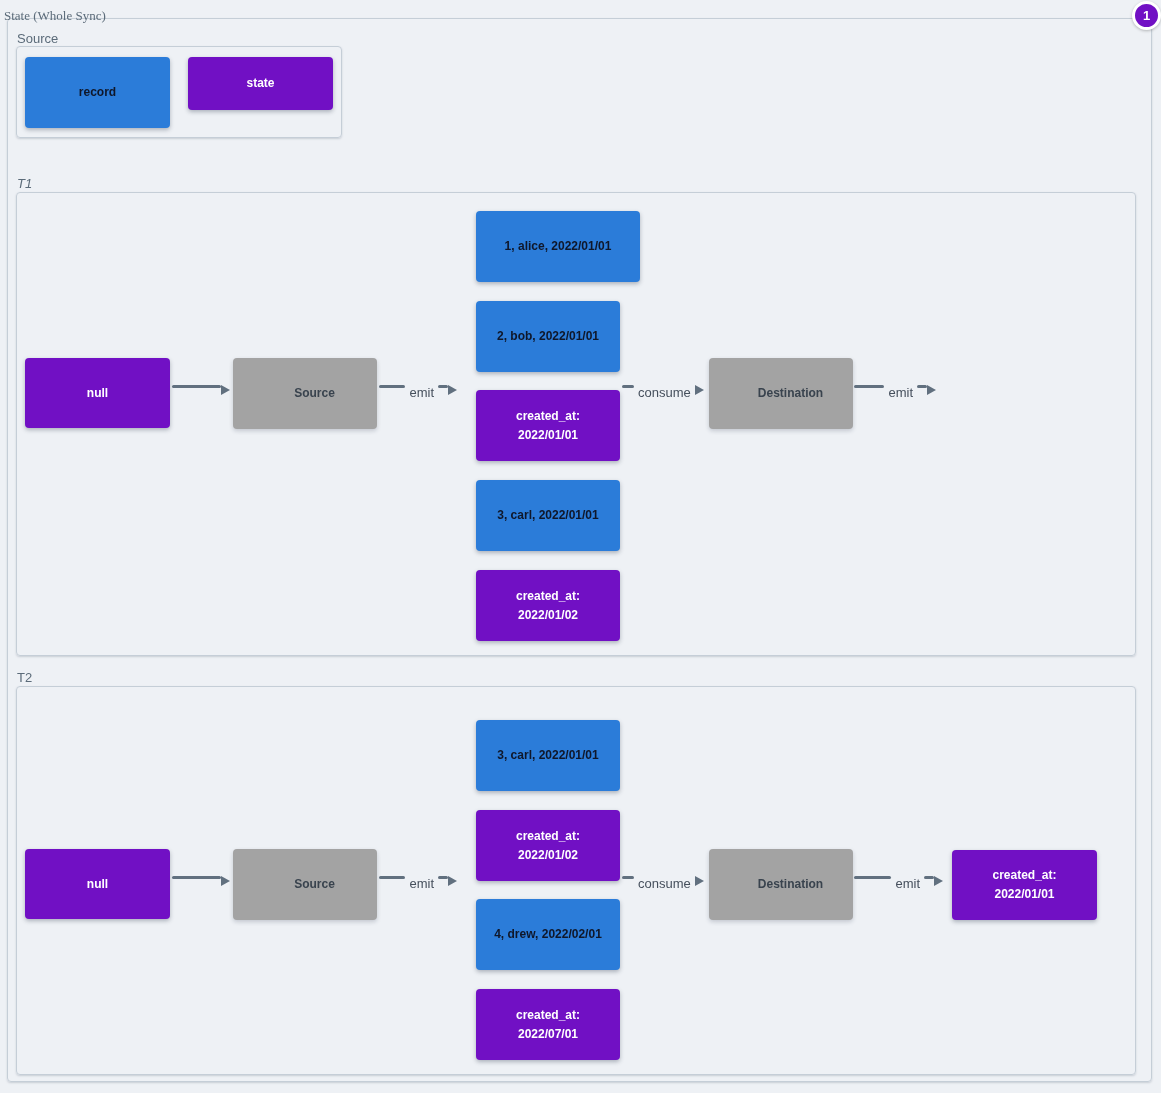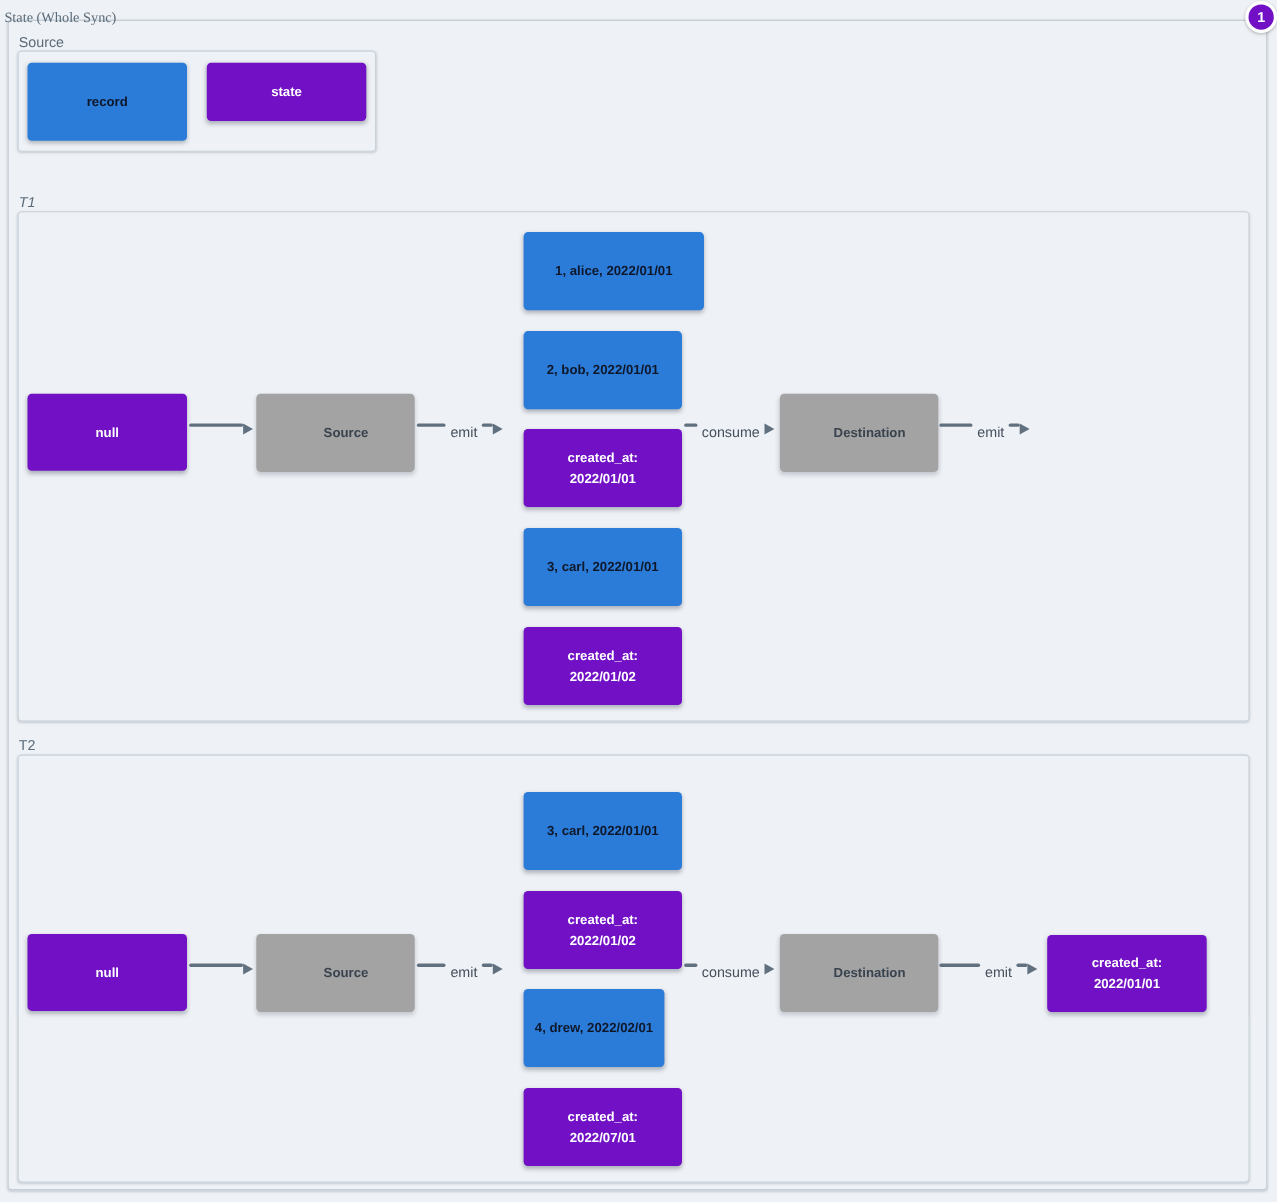--- a/index.html
+++ b/index.html
@@ -198,21 +198,21 @@
     <span class="c-head"></span>
   </div>
 
   <div class="node record" style="left:476px; top:720px; width:144px; height:71px;">
     <div>3, carl, 2022/01/01</div>
   </div>
   <div class="node state" style="left:476px; top:810px; width:144px; height:71px;">
     <div>created_at:</div>
     <div>2022/01/02</div>
   </div>
-  <div class="node record" style="left:476px; top:899px; width:128px; height:71px;">
+  <div class="node record" style="left:476px; top:899px; width:144px; height:71px;">
     <div>4, drew, 2022/02/01</div>
   </div>
   <div class="node state" style="left:476px; top:989px; width:144px; height:71px;">
     <div>created_at:</div>
     <div>2022/07/01</div>
   </div>
 
   <div class="connector" style="left:622px; top:876px; width:86px;">
     <span class="c-line c-w12"></span>
     <span class="c-label">consume</span>

